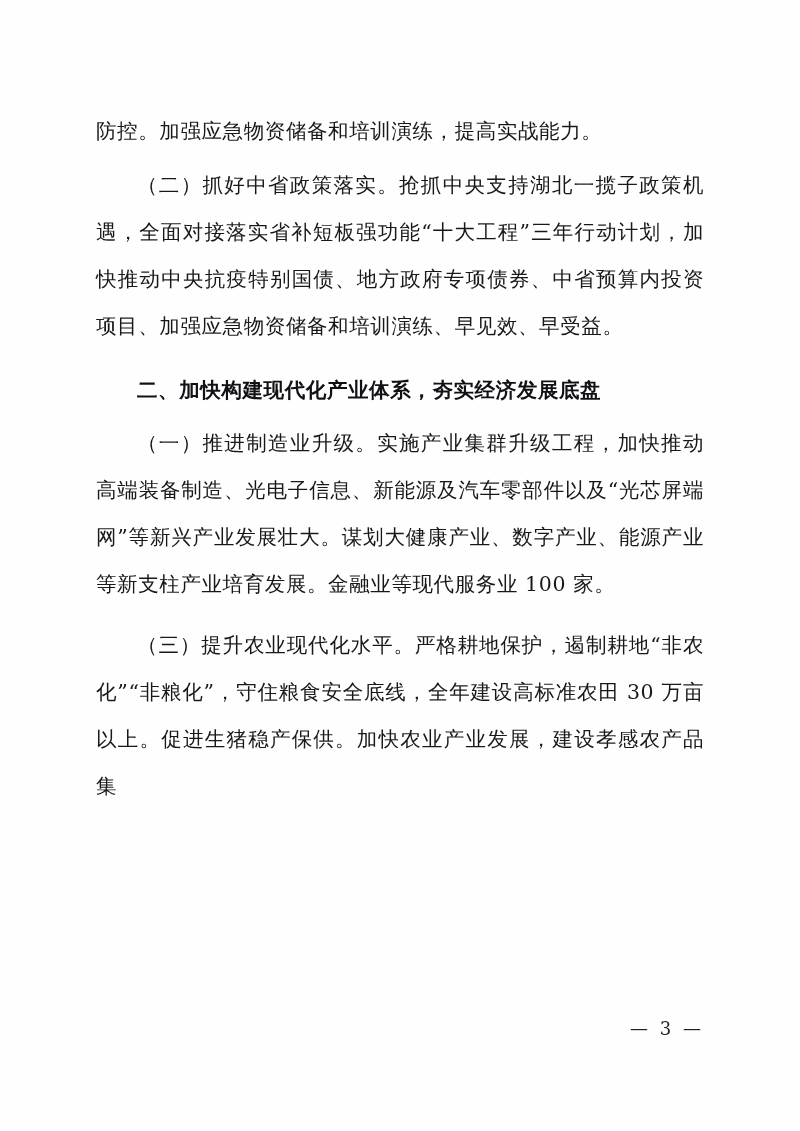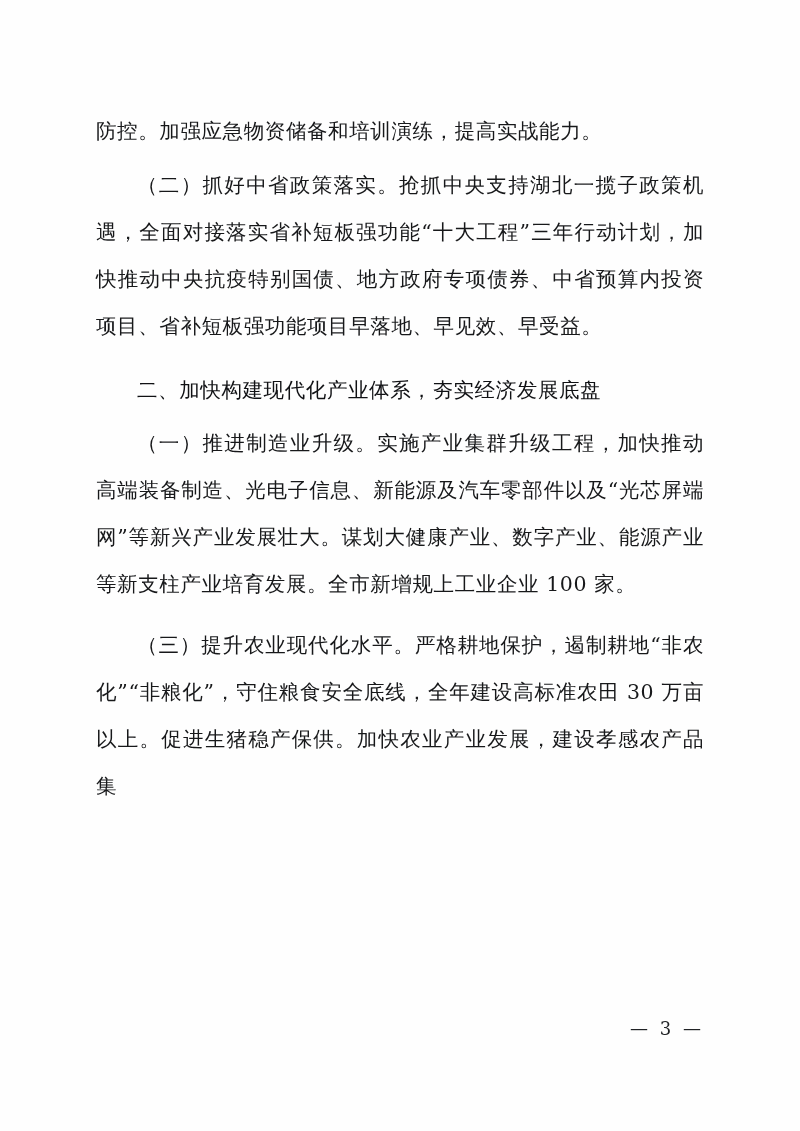--- a/index.html
+++ b/index.html
@@ -41,21 +41,21 @@
   }
   .para.indent {
     text-indent: 2em;
   }
   .heading {
     font-size: 20.5px;
     line-height: 47px;
     letter-spacing: 0.6px;
     margin: 0;
     text-indent: 2em;
-    font-weight: normal;
+    font-weight: bold;
     color: #101114;
     font-family: "DejaVu Sans", "Liberation Sans", sans-serif;
   }
   .gap-small {
     height: 7px;
   }
   .gap-heading-top {
     height: 10px;
   }
   .gap-heading-bottom {
@@ -73,29 +73,29 @@
 </style>
 </head>
 <body>
 
 <div class="page">
   <div class="content">
 
     <p class="para">防控。加强应急物资储备和培训演练，提高实战能力。</p>
     <div class="gap-small"></div>
 
-    <p class="para indent">（二）抓好中省政策落实。抢抓中央支持湖北一揽子政策机遇，全面对接落实省补短板强功能“十大工程”三年行动计划，加快推动中央抗疫特别国债、地方政府专项债券、中省预算内投资项目、省补短板强功能项目早落地、早见效、早受益。</p>
+    <p class="para indent">（二）抓好中省政策落实。抢抓中央支持湖北一揽子政策机遇，全面对接落实省补短板强功能“十大工程”三年行动计划，加快推动中央抗疫特别国债、地方政府专项债券、中省预算内投资项目、加强应急物资储备和培训演练、早见效、早受益。</p>
     <div class="gap-small"></div>
 
     <div class="gap-heading-top"></div>
 
     <p class="heading">二、加快构建现代化产业体系，夯实经济发展底盘</p>
     <div class="gap-heading-bottom"></div>
 
-    <p class="para indent">（一）推进制造业升级。实施产业集群升级工程，加快推动高端装备制造、光电子信息、新能源及汽车零部件以及“光芯屏端网”等新兴产业发展壮大。谋划大健康产业、数字产业、能源产业等新支柱产业培育发展。全市新增规上工业企业 100 家。</p>
+    <p class="para indent">（一）推进制造业升级。实施产业集群升级工程，加快推动高端装备制造、光电子信息、新能源及汽车零部件以及“光芯屏端网”等新兴产业发展壮大。谋划大健康产业、数字产业、能源产业等新支柱产业培育发展。金融业等现代服务业 100 家。</p>
     <div class="gap-small"></div>
 
     <div class="gap-small"></div>
 
     <p class="para indent">（三）提升农业现代化水平。严格耕地保护，遏制耕地“非农化”“非粮化”，守住粮食安全底线，全年建设高标准农田 30 万亩以上。促进生猪稳产保供。加快农业产业发展，建设孝感农产品集</p>
 
   </div>
 
   <div class="page-number">— 3 —</div>
 </div>

